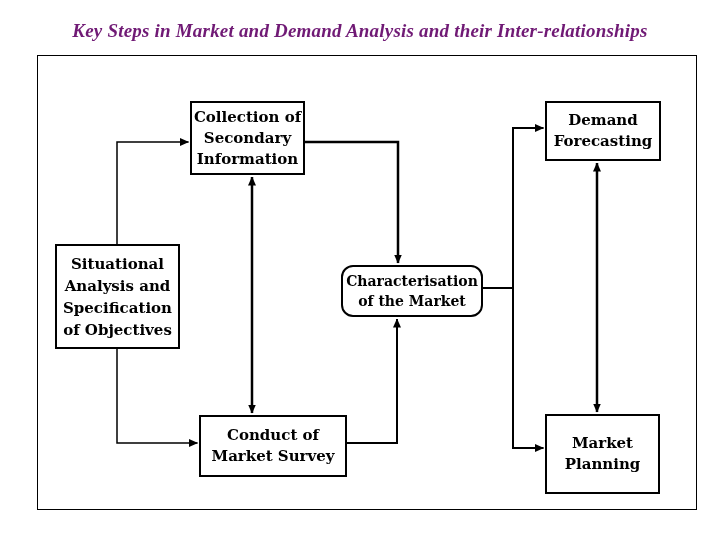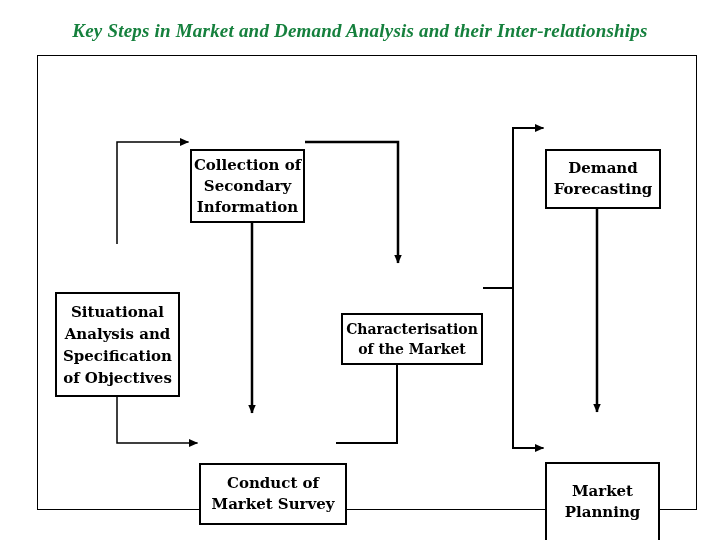--- a/index.html
+++ b/index.html
@@ -13,21 +13,21 @@
   }
   .title {
     position: absolute;
     left: 0; top: 20px;
     width: 720px;
     text-align: center;
     font-family: "Liberation Serif", serif;
     font-style: italic;
     font-weight: bold;
     font-size: 19px;
-    color: #15803d;
+    color: #701a75;
     letter-spacing: 0.2px;
   }
   .frame {
     position: absolute;
     left: 37px; top: 55px;
     width: 660px; height: 455px;
     border: 1px solid #000000;
     box-sizing: border-box;
     background: transparent;
   }
@@ -44,26 +44,25 @@
     background: #ffffff;
     color: #000000;
     font-weight: bold;
     font-size: 15px;
     line-height: 21px;
     text-align: center;
     display: flex;
     align-items: center;
     justify-content: center;
     white-space: pre-line;
-    margin-top: 48px;
   }
   .node-collection      { left: 190px; top: 101px; width: 115px; height: 74px; }
   .node-demand          { left: 545px; top: 101px; width: 116px; height: 60px; }
   .node-situational     { left:  55px; top: 244px; width: 125px; height: 105px; line-height: 22px; }
-  .node-characterisation{ left: 341px; top: 265px; width: 142px; height: 52px; font-size: 14px; line-height: 20px; }
+  .node-characterisation{ left: 341px; top: 265px; width: 142px; height: 52px; font-size: 14px; line-height: 20px; border-radius: 12px; }
   .node-conduct         { left: 199px; top: 415px; width: 148px; height: 62px; }
   .node-planning        { left: 545px; top: 414px; width: 115px; height: 80px; }
 </style>
 </head>
 <body>
 
 <div class="slide">
 
   <div class="title">Key Steps in Market and Demand Analysis and their Inter-relationships</div>
 

